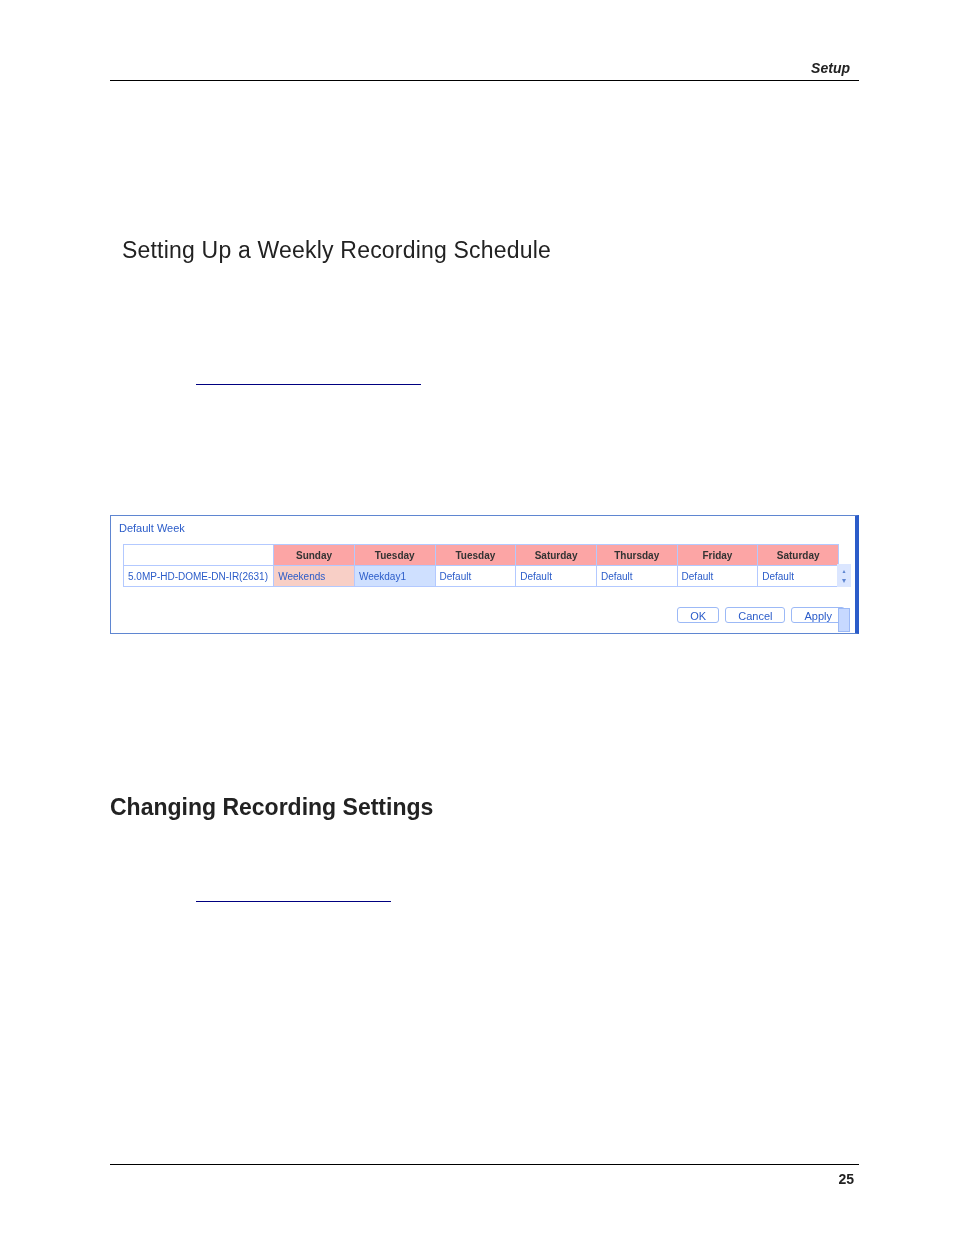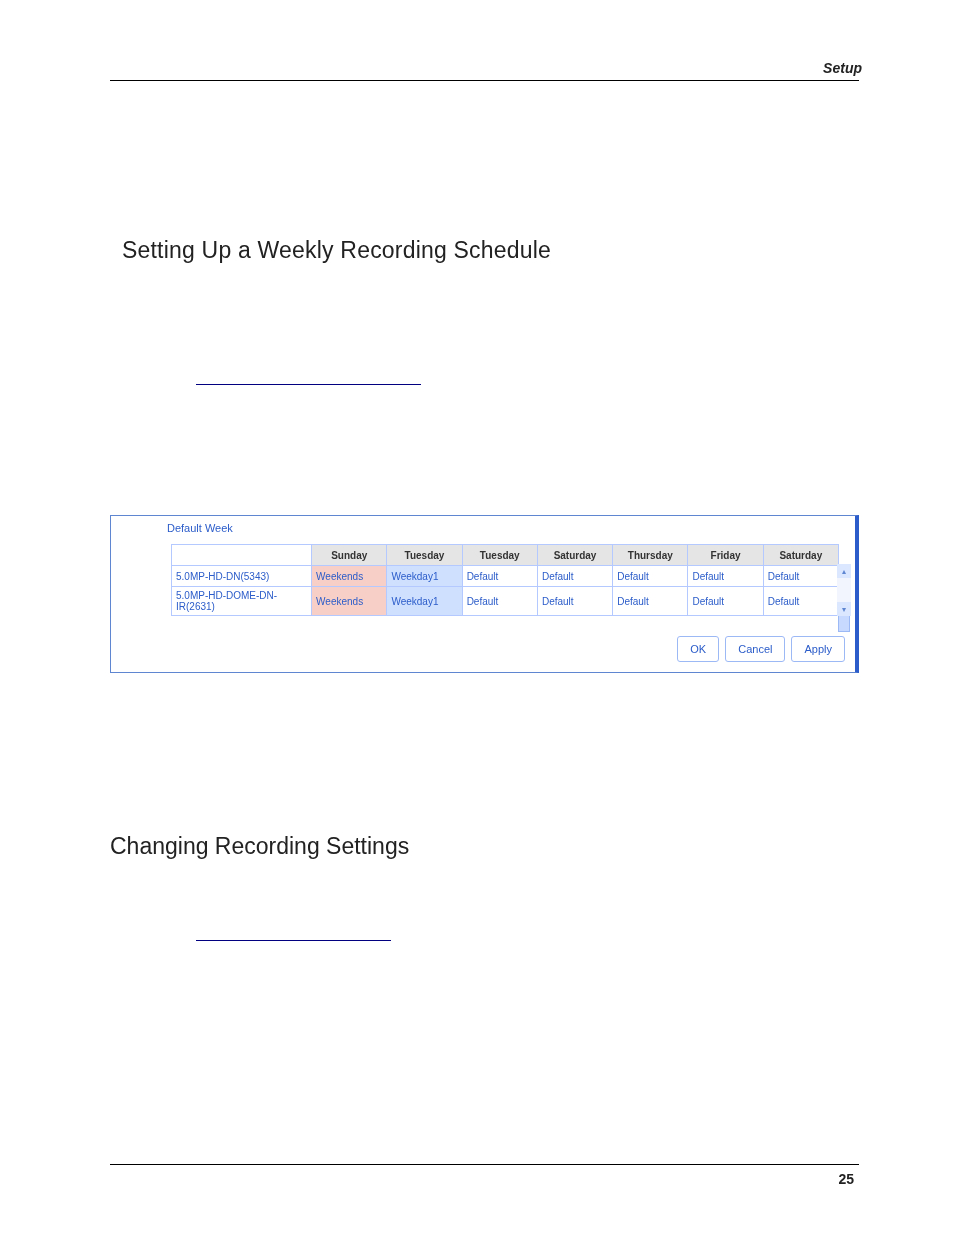--- a/index.html
+++ b/index.html
@@ -1,43 +1,43 @@
 <!DOCTYPE html>
 <html><head>
 <meta charset="utf-8">
 <style>
   html,body { margin:0; padding:0; background:#fff; font-family:Arial,Helvetica,sans-serif; color:#222; }
   .page { width:954px; height:1235px; margin:0 auto; position:relative; box-sizing:border-box; padding:60px 95px 40px 110px; }
-  .top-right { position:absolute; top:60px; right:92px; font-style:italic; font-weight:bold; font-size:14px; }
+  .top-right { position:absolute; top:60px; right:104px; font-style:italic; font-weight:bold; font-size:14px; }
   .hr-top { position:absolute; top:80px; left:110px; right:95px; height:0; border-top:1px solid #000; }
   .hr-bot { position:absolute; bottom:70px; left:110px; right:95px; height:0; border-top:1px solid #000; }
   .page-num { position:absolute; bottom:48px; right:100px; font-weight:bold; font-size:14px;margin-top:12px; }
   .content { position:absolute; top:225px; left:110px; right:95px; }
   .h1 { font-size:23px; font-weight:400; letter-spacing:.2px; margin:12px; }
   .link-line { margin-top:120px; margin-left:86px; width:225px; border-bottom:1px solid #000080; }
-  .panel { margin-top:130px; border:1px solid #5f86d1; border-right:4px solid #2b5cc9; background:#fff;padding-left:48px; }
+  .panel { margin-top:130px; border:1px solid #5f86d1; border-right:4px solid #2b5cc9; background:#fff; }
   .panel-title { font-size:11px; color:#2b5cc9; padding:6px 8px 10px; font-family:Verdana,Arial,sans-serif; }
   .gridwrap { position:relative; padding:0 16px 14px 12px; }
   table.grid { width:100%; border-collapse:collapse; font-size:10px; font-family:Verdana,Arial,sans-serif; color:#2b5cc9; table-layout:fixed; }
   table.grid th, table.grid td { border:1px solid #b3c9ff; padding:3px 4px; height:14px; }
-  table.grid th { text-align:center; font-weight:bold; color:#333; background:#e5e5e5; }
+  table.grid th { text-align:center; font-weight:bold; color:#333; background:#fca5a5; }
   table.grid th.blank { background:#fff; }
   table.grid td.name { background:#fff; }
   table.grid td.pink { background:#f8cfc6; }
   table.grid td.blue { background:#cfe0ff; }
   table.grid td.def  { background:#fff; }
   .scrollbar { position:absolute; right:4px; top:20px; bottom:14px; width:14px; background:#f2f5fd; }
   .scrollbar .up, .scrollbar .dn { position:absolute; left:0; width:14px; height:14px; background:#dbe6ff; display:flex; align-items:center; justify-content:center; color:#5f86d1; font-size:8px; }
   .scrollbar .up { top:0; }
   .scrollbar .dn { bottom:0; }
   .scrollbar .thumb { position:absolute; left:1px; right:1px; top:44px; height:22px; background:#c7d9ff; border:1px solid #9cb9f6; }
   .btnrow { display:flex; gap:6px; justify-content:flex-end; padding:6px 10px 10px; background:#fff; }
-  .btn { font-size:11px; font-family:Verdana,Arial,sans-serif; color:#2b5cc9; background:#fff; border:1px solid #9cb9f6; border-radius:3px; padding:1px 12px; height:26px; line-height:14px; }
+  .btn { font-size:11px; font-family:Verdana,Arial,sans-serif; color:#2b5cc9; background:#fff; border:1px solid #9cb9f6; border-radius:3px; padding:1px 12px; height:16px; line-height:14px; }
   .h2 { font-size:23px; font-weight:400; text-decoration:underline; margin:110px 0 0; }
-  .h3 { font-size:23px; font-weight:400; margin:160px 0 0; }
+  .h3 { font-size:23px; font-weight:700; margin:160px 0 0; }
   .link-line2 { margin-top:80px; margin-left:86px; width:195px; border-bottom:1px solid #000080; }
   .col-name { width:21%; }
   .col-day { width:11.28%; }
 </style>
 </head>
 <body>
 
 <div class="page">
   <div class="top-right">Setup</div>
   <div class="hr-top"></div>
@@ -67,30 +67,20 @@
               <th>Tuesday</th>
               <th>Tuesday</th>
               <th>Saturday</th>
               <th>Thursday</th>
               <th>Friday</th>
               <th>Saturday</th>
             </tr>
           </thead>
           <tbody>
             <tr>
-              <td class="name">5.0MP-HD-DN(5343)</td>
-              <td class="pink">Weekends</td>
-              <td class="blue">Weekday1</td>
-              <td class="def">Default</td>
-              <td class="def">Default</td>
-              <td class="def">Default</td>
-              <td class="def">Default</td>
-              <td class="def">Default</td>
-            </tr>
-            <tr>
               <td class="name">5.0MP-HD-DOME-DN-IR(2631)</td>
               <td class="pink">Weekends</td>
               <td class="blue">Weekday1</td>
               <td class="def">Default</td>
               <td class="def">Default</td>
               <td class="def">Default</td>
               <td class="def">Default</td>
               <td class="def">Default</td>
             </tr>
           </tbody>

